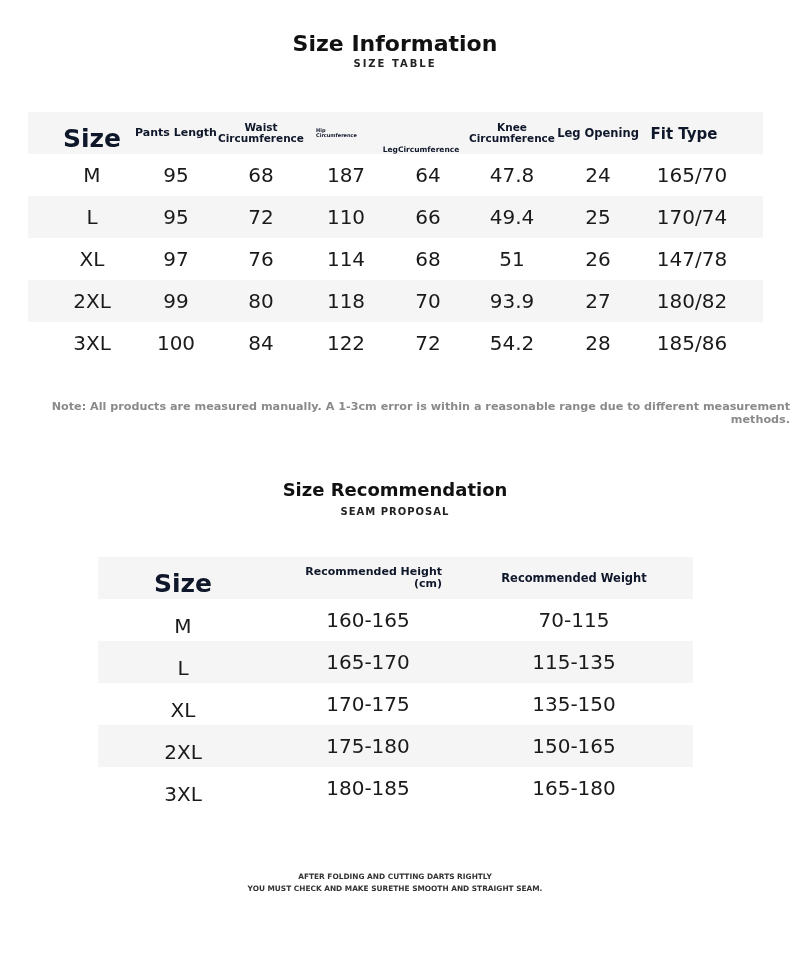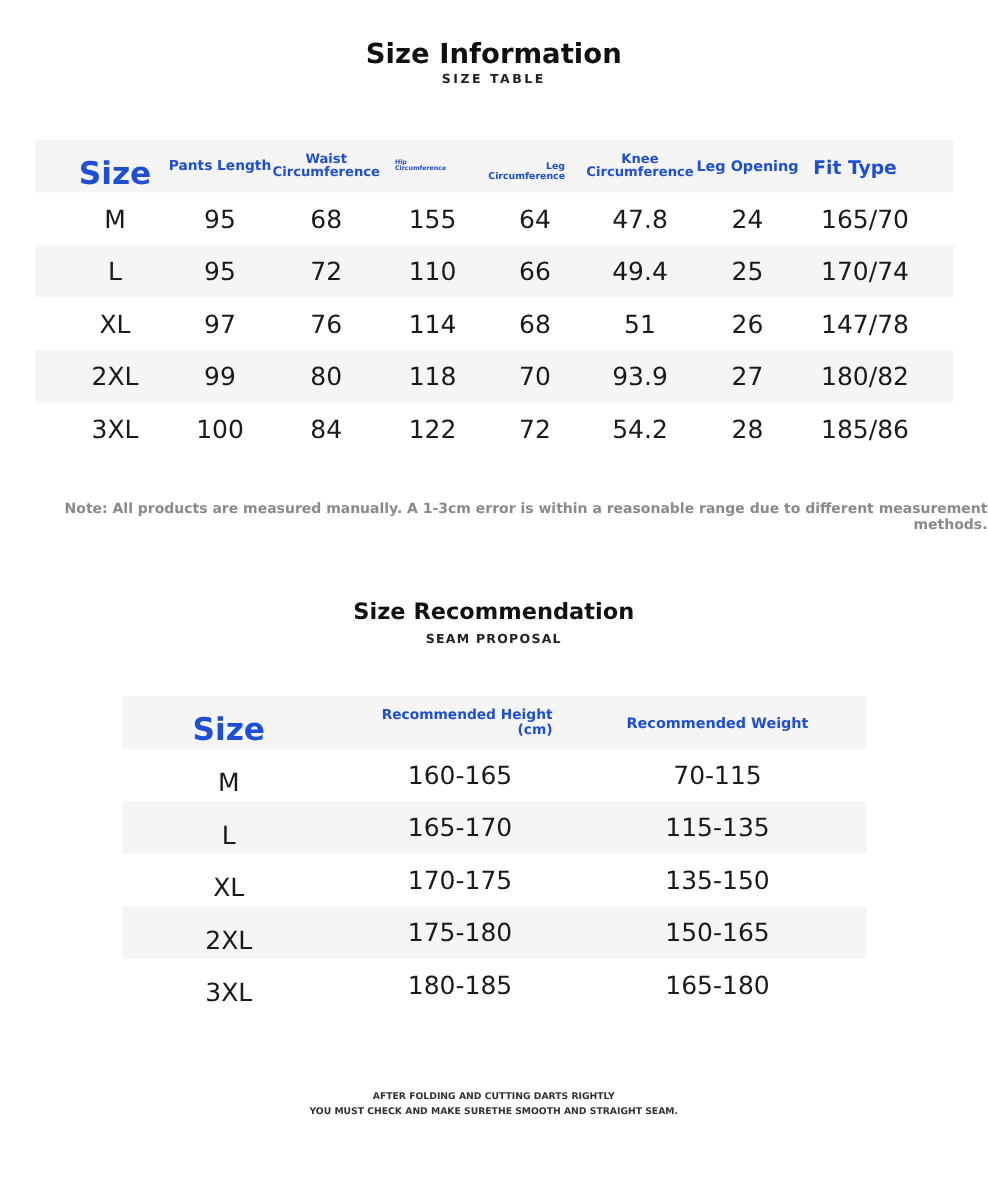--- a/index.html
+++ b/index.html
@@ -5,21 +5,21 @@
   html, body { margin:0; padding:0; background:#ffffff; }
   body { width:790px; height:963px; position:relative; overflow:hidden;
          font-family:"DejaVu Sans", "Liberation Sans", sans-serif; color:#111; }
   .title { position:absolute; left:0; width:790px; text-align:center; font-weight:bold; color:#111; }
   .subtitle { position:absolute; left:0; width:790px; text-align:center; font-weight:bold; letter-spacing:2px; color:#222; }
   .table { position:absolute; }
   .row { position:absolute; left:0; display:flex; align-items:center; }
   .row.shaded { background:#f5f5f5; }
   .cell { position:absolute; top:0; height:100%; display:flex; align-items:center; justify-content:center; text-align:center; white-space:nowrap; }
   .val { font-size:20px; color:#1a1a1a; font-family:"DejaVu Sans", sans-serif; }
-  .hdr { font-weight:bold; color:#1d4ed8; line-height:1.05; }
+  .hdr { font-weight:bold; color:#0f172a; line-height:1.05; }
   .note { position:absolute; left:0; width:790px; text-align:right; font-size:11.2px; font-weight:bold; color:#8a8a8a; }
   .footer { position:absolute; left:0; width:790px; text-align:center; font-size:7.4px; font-weight:bold; color:#333; line-height:12px; }
 </style>
 </head>
 <body>
 
 <div class="title" style="top:31px; font-size:22px;">Size Information</div>
 <div class="subtitle" style="top:58px; font-size:10px;">SIZE TABLE</div>
 
 <div class="table" style="left:28px; top:112px; width:735px; height:254px;">
@@ -32,41 +32,41 @@
       <span>Pants Length</span>
     </div>
     <div class="cell hdr" style="left:190px; width:86px; font-size:10.5px; flex-direction:column;">
       <span>Waist</span>
       <span>Circumference</span>
     </div>
     <div class="cell hdr" style="left:288px; width:60px; font-size:5px; flex-direction:column; align-items:flex-start;">
       <span>Hip</span>
       <span>Circumference</span>
     </div>
-    <div class="cell hdr" style="left:362px; width:62px; font-size:7.5px; flex-direction:column; align-items:flex-end; padding-top:8px; box-sizing:border-box;">
+    <div class="cell hdr" style="left:362px; width:62px; font-size:7.5px; align-items:flex-end; padding-top:8px; box-sizing:border-box;">
       <span>Leg</span>
       <span>Circumference</span>
     </div>
     <div class="cell hdr" style="left:440px; width:88px; font-size:10.5px; flex-direction:column;">
       <span>Knee</span>
       <span>Circumference</span>
     </div>
     <div class="cell hdr" style="left:530px; width:80px; font-size:11.5px;">
       <span>Leg Opening</span>
     </div>
     <div class="cell hdr" style="left:618px; width:76px; font-size:15px; padding-top:2px;">
       <span>Fit Type</span>
     </div>
   </div>
 
   <div class="row" style="top:42px; width:735px; height:42px;">
     <div class="cell val" style="left:34px; width:60px;">M</div>
     <div class="cell val" style="left:118px; width:60px;">95</div>
     <div class="cell val" style="left:203px; width:60px;">68</div>
-    <div class="cell val" style="left:288px; width:60px;">155</div>
+    <div class="cell val" style="left:288px; width:60px;">187</div>
     <div class="cell val" style="left:370px; width:60px;">64</div>
     <div class="cell val" style="left:454px; width:60px;">47.8</div>
     <div class="cell val" style="left:540px; width:60px;">24</div>
     <div class="cell val" style="left:620px; width:88px;">165/70</div>
   </div>
   <div class="row shaded" style="top:84px; width:735px; height:42px;">
     <div class="cell val" style="left:34px; width:60px;">L</div>
     <div class="cell val" style="left:118px; width:60px;">95</div>
     <div class="cell val" style="left:203px; width:60px;">72</div>
     <div class="cell val" style="left:288px; width:60px;">110</div>

